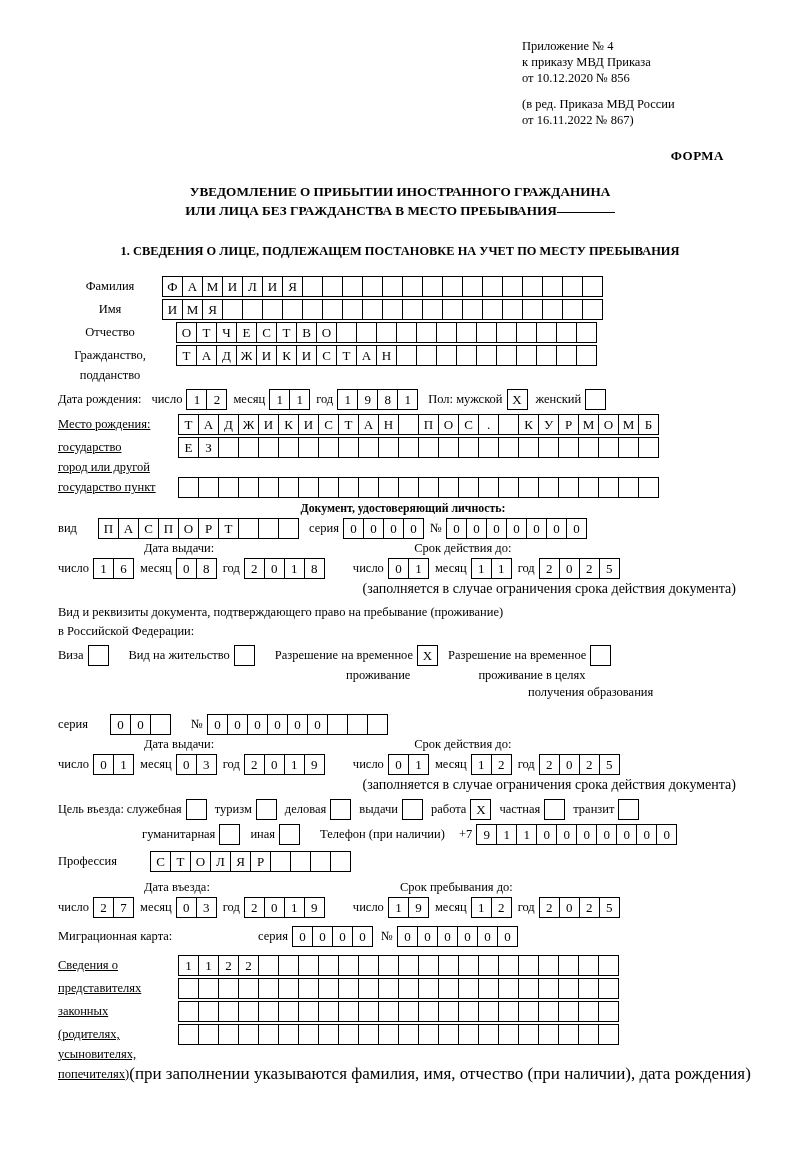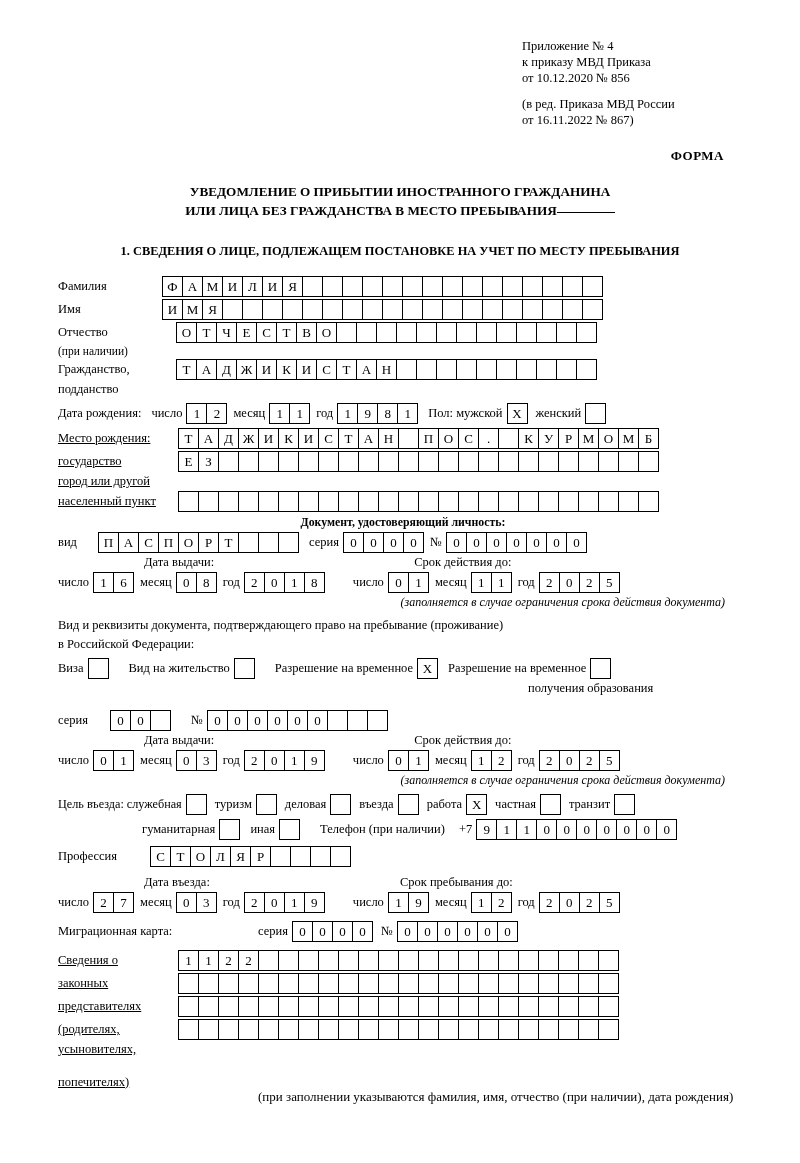--- a/index.html
+++ b/index.html
@@ -98,40 +98,38 @@
     flex: 0 0 auto;
   }
   .bx:first-child { margin-left: 0; }
   .grp { display: flex; margin-left: 4px; }
   .sp6 { width: 6px; }
   .sp8 { width: 8px; }
   .sp10 { width: 10px; }
   .sp14 { width: 14px; }
   .sp20 { width: 20px; }
   .sp28 { width: 28px; }
-  .labelw-100 { width: 104px; }
+  .labelw-100 { width: 104px; text-align: center; }
   .labelw-120 { width: 120px; text-decoration: underline; }
   .caption-row {
     display: flex;
     justify-content: center;
     font-weight: bold;
     font-size: 11.8px;
     margin: 3px 0 2px 0;
   }
   .note-right {
     display: flex;
     justify-content: flex-end;
-    font-size: 12px;
+    font-size: 14px;
     margin-top: 1px;
-    margin-right: 23px;
-    font-style: italic;
+    margin-right: 12px;
   }
   .small-note {
-    font-size: 13px;
-    margin-top: 30px;
+    font-size: 17px;
   }
   .purpose-label { font-size: 12.2px; }
 </style>
 </head>
 <body>
 
 <div class="page">
 
   <div class="header">
     <div>Приложение № 4</div>
@@ -227,23 +225,20 @@
           <div class="bx"></div>
           <div class="bx"></div>
           <div class="bx"></div>
           <div class="bx"></div>
           <div class="bx"></div>
           <div class="bx"></div>
           <div class="bx"></div>
           <div class="bx"></div>
           <div class="bx"></div>
         </div>
-    </div>
-    <div class="row">
-      <div class="lbl small labelw-100">(при наличии)</div>
     </div>
 
     <div class="row">
       <div class="lbl labelw-100">Гражданство,</div>
       <div class="sp14"></div>
       <div class="boxes">
           <div class="bx">Т</div>
           <div class="bx">А</div>
           <div class="bx">Д</div>
           <div class="bx">Ж</div>
@@ -359,21 +354,21 @@
           <div class="bx"></div>
           <div class="bx"></div>
           <div class="bx"></div>
           <div class="bx"></div>
         </div>
     </div>
     <div class="row">
       <div class="lbl labelw-120">город или другой</div>
     </div>
     <div class="row">
-      <div class="lbl labelw-120">населенный пункт</div>
+      <div class="lbl labelw-120">государство пункт</div>
       <div class="boxes">
           <div class="bx"></div>
           <div class="bx"></div>
           <div class="bx"></div>
           <div class="bx"></div>
           <div class="bx"></div>
           <div class="bx"></div>
           <div class="bx"></div>
           <div class="bx"></div>
           <div class="bx"></div>
@@ -509,20 +504,26 @@
       <div class="grp boxes">
           <div class="bx">X</div>
         </div>
       <div class="sp10"></div>
       <div class="lbl">Разрешение на временное</div>
       <div class="grp boxes">
           <div class="bx"></div>
         </div>
     </div>
     <div class="row">
+      <div style="width:288px"></div>
+      <div class="lbl">проживание</div>
+      <div style="width:68px"></div>
+      <div class="lbl">проживание в целях</div>
+    </div>
+    <div class="row">
       <div style="width:470px"></div>
       <div class="lbl">получения образования</div>
     </div>
 
     <div class="row" style="margin-top:14px">
       <div class="lbl" style="width:52px">серия</div>
       <div class="boxes">
           <div class="bx">0</div>
           <div class="bx">0</div>
           <div class="bx"></div>
@@ -604,21 +605,21 @@
       <div class="lbl">туризм</div>
       <div class="grp boxes">
           <div class="bx"></div>
         </div>
       <div class="sp8"></div>
       <div class="lbl">деловая</div>
       <div class="grp boxes">
           <div class="bx"></div>
         </div>
       <div class="sp8"></div>
-      <div class="lbl">въезда</div>
+      <div class="lbl">выдачи</div>
       <div class="grp boxes">
           <div class="bx"></div>
         </div>
       <div class="sp8"></div>
       <div class="lbl">работа</div>
       <div class="grp boxes">
           <div class="bx">X</div>
         </div>
       <div class="sp8"></div>
       <div class="lbl">частная</div>
@@ -768,48 +769,48 @@
           <div class="bx"></div>
           <div class="bx"></div>
           <div class="bx"></div>
           <div class="bx"></div>
           <div class="bx"></div>
           <div class="bx"></div>
           <div class="bx"></div>
         </div>
     </div>
     <div class="row">
+      <div class="lbl labelw-120">представителях</div>
+      <div class="boxes">
+          <div class="bx"></div>
+          <div class="bx"></div>
+          <div class="bx"></div>
+          <div class="bx"></div>
+          <div class="bx"></div>
+          <div class="bx"></div>
+          <div class="bx"></div>
+          <div class="bx"></div>
+          <div class="bx"></div>
+          <div class="bx"></div>
+          <div class="bx"></div>
+          <div class="bx"></div>
+          <div class="bx"></div>
+          <div class="bx"></div>
+          <div class="bx"></div>
+          <div class="bx"></div>
+          <div class="bx"></div>
+          <div class="bx"></div>
+          <div class="bx"></div>
+          <div class="bx"></div>
+          <div class="bx"></div>
+          <div class="bx"></div>
+        </div>
+    </div>
+    <div class="row">
       <div class="lbl labelw-120">законных</div>
-      <div class="boxes">
-          <div class="bx"></div>
-          <div class="bx"></div>
-          <div class="bx"></div>
-          <div class="bx"></div>
-          <div class="bx"></div>
-          <div class="bx"></div>
-          <div class="bx"></div>
-          <div class="bx"></div>
-          <div class="bx"></div>
-          <div class="bx"></div>
-          <div class="bx"></div>
-          <div class="bx"></div>
-          <div class="bx"></div>
-          <div class="bx"></div>
-          <div class="bx"></div>
-          <div class="bx"></div>
-          <div class="bx"></div>
-          <div class="bx"></div>
-          <div class="bx"></div>
-          <div class="bx"></div>
-          <div class="bx"></div>
-          <div class="bx"></div>
-        </div>
-    </div>
-    <div class="row">
-      <div class="lbl labelw-120">представителях</div>
       <div class="boxes">
           <div class="bx"></div>
           <div class="bx"></div>
           <div class="bx"></div>
           <div class="bx"></div>
           <div class="bx"></div>
           <div class="bx"></div>
           <div class="bx"></div>
           <div class="bx"></div>
           <div class="bx"></div>

